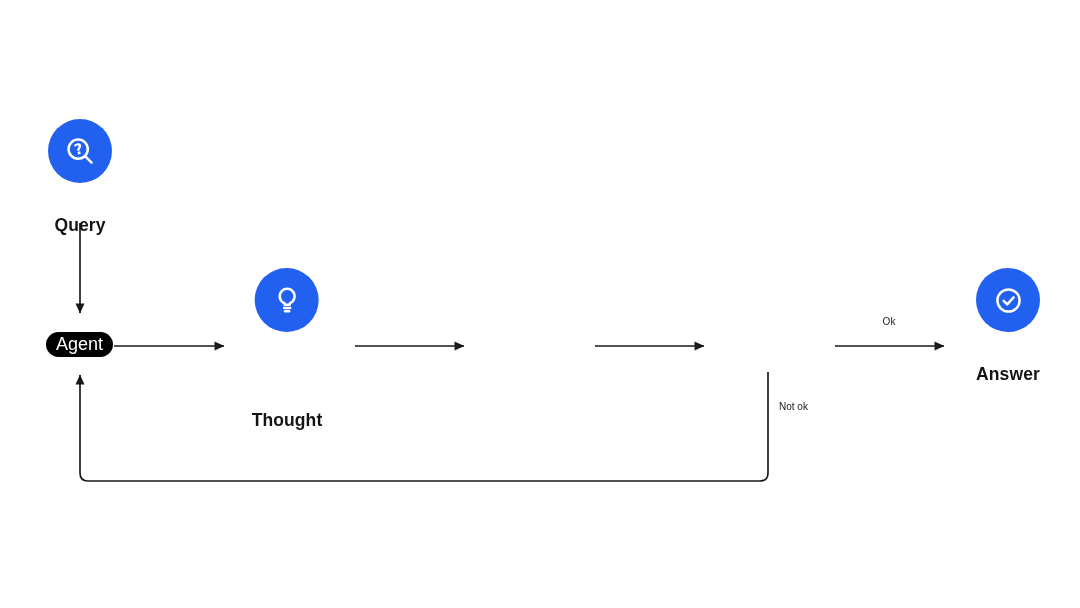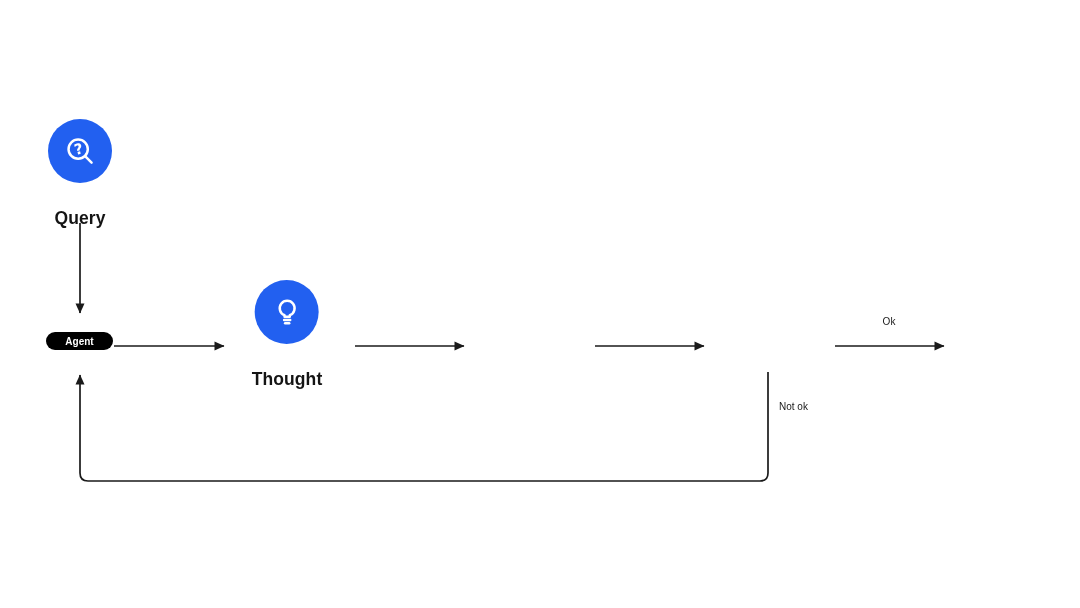--- a/index.html
+++ b/index.html
@@ -12,28 +12,28 @@
   .edges{position:absolute;left:0;top:0;width:1080px;height:608px;}
   .edge{stroke:var(--edge,#1a1a1a);stroke-width:1.7;fill:none;}
   .arrowhead{fill:var(--edge,#1a1a1a);}
   .node{position:absolute;display:flex;flex-direction:column;align-items:center;transform:translateX(-50%);}
   .bubble{
     width:64px;height:64px;border-radius:50%;
     background:var(--blue,#2260f0);
     display:flex;align-items:center;justify-content:center;
   }
   .node-label{
-    margin-top:25px;font-size:17.5px;font-weight:700;
+    margin-top:32px;font-size:17.5px;font-weight:700;
     color:var(--label,#141414);white-space:nowrap;letter-spacing:.1px;
   }
   .pill{
-    position:absolute;left:46px;top:332px;width:67px;height:18px;
+    position:absolute;left:46px;top:332px;width:67px;height:25px;
     border-radius:13px;background:var(--pill-bg,#000);
-    color:var(--pill-text,#fff);font-size:10px;
-    display:flex;align-items:center;justify-content:center;white-space:nowrap;font-weight:bold;
+    color:var(--pill-text,#fff);font-size:18px;
+    display:flex;align-items:center;justify-content:center;white-space:nowrap;
   }
   .edge-label{position:absolute;font-size:10px;color:var(--edge,#1a1a1a);white-space:nowrap;}
   .edge-label.ok{left:889px;top:316px;transform:translateX(-50%);}
   .edge-label.notok{left:779px;top:401px;}
   .icon{display:block;}
 </style>
 </head>
 <body>
 
 <div class="canvas">
@@ -60,32 +60,43 @@
           <line x1="15.3" y1="15.3" x2="19.6" y2="19.6"></line>
         </g>
         <text x="10.7" y="13.9" text-anchor="middle" font-size="10" font-weight="bold" fill="#ffffff" transform="rotate(-14 10.4 10.4)" font-family="DejaVu Sans, sans-serif">?</text>
       </svg>
     </div>
     <div class="node-label">Query</div>
   </div>
 
   <div class="pill">Agent</div>
 
-  <div class="node" style="left:287px;top:280px;">
+  <div class="node" style="left:287px;top:268px;gap:46px;">
     <div class="bubble">
       <svg class="icon" width="35" height="35" viewBox="0 0 24 24">
         <g fill="none" stroke="#ffffff" stroke-width="1.7" stroke-linecap="round" stroke-linejoin="round">
           <path d="M10.2 14.9 v-1.05 a5.1 5.1 0 1 1 3.6 0 V14.9 Z"></path>
           <line x1="9.9" y1="17.2" x2="14.1" y2="17.2"></line>
           <line x1="10.6" y1="19.3" x2="13.4" y2="19.3"></line>
         </g>
       </svg>
     </div>
     <div class="node-label">Thought</div>
   </div>
 
 
 
+  <div class="node" style="left:1008px;top:268px;">
+    <div class="bubble">
+      <svg class="icon" width="35" height="35" viewBox="0 0 24 24">
+        <g fill="none" stroke="#ffffff" stroke-width="1.7" stroke-linecap="round" stroke-linejoin="round">
+          <circle cx="12" cy="12" r="7.6"></circle>
+          <polyline points="8.7,12.3 11.1,14.7 15.5,9.9"></polyline>
+        </g>
+      </svg>
+    </div>
+    <div class="node-label">Answer</div>
+  </div>
 
   <div class="edge-label ok">Ok</div>
   <div class="edge-label notok">Not ok</div>
 
 </div>
 
 </body></html>

